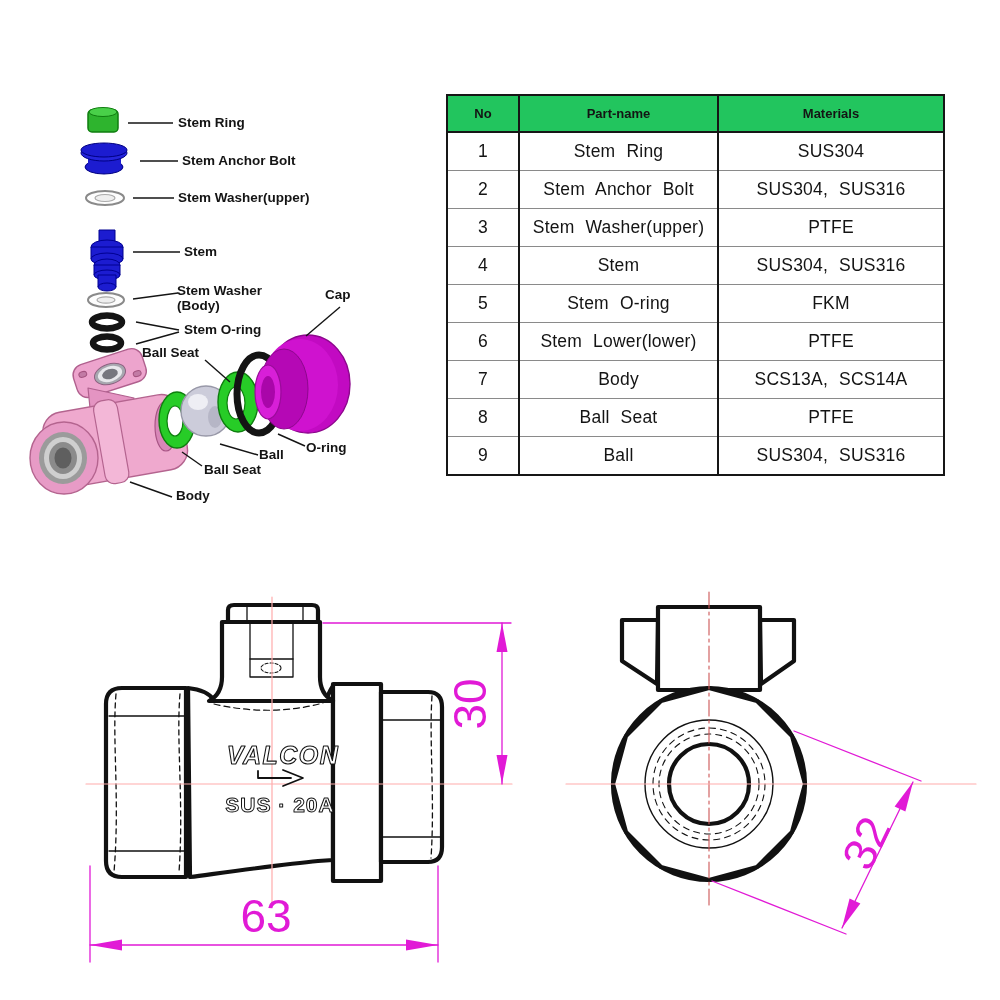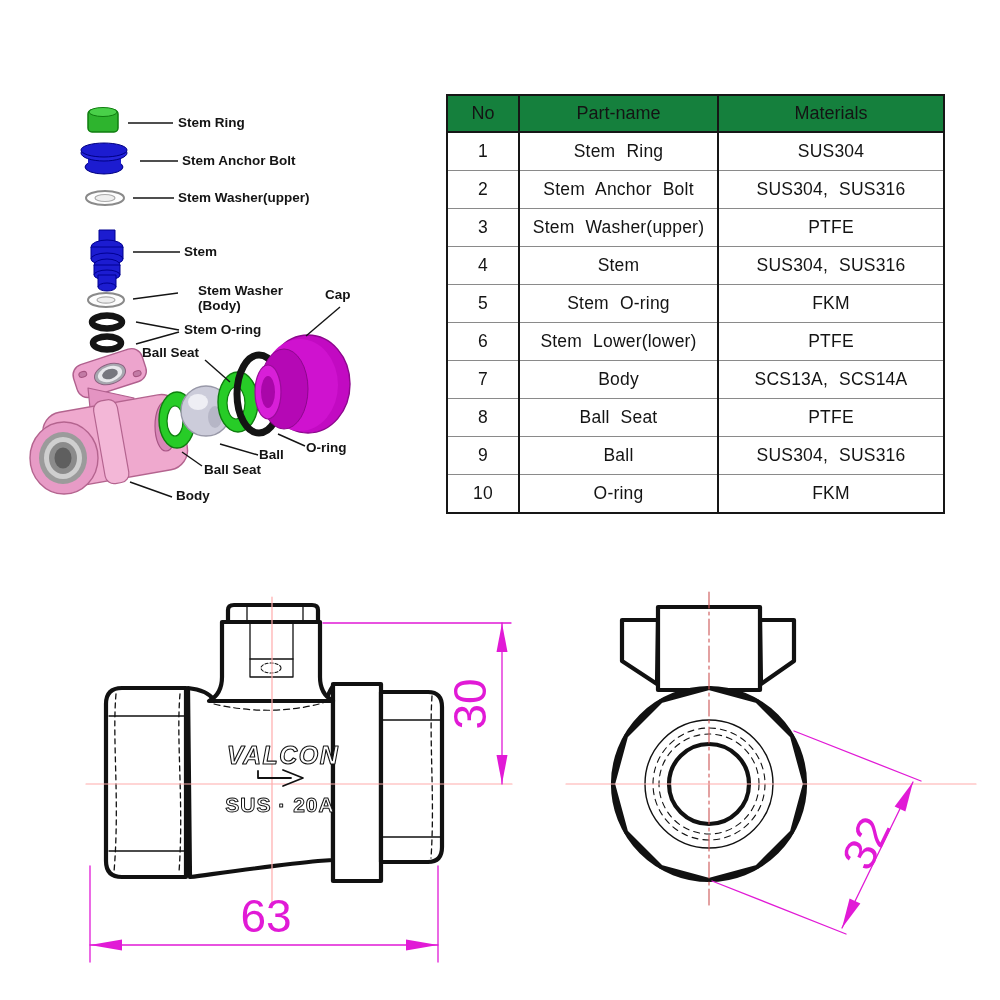--- a/index.html
+++ b/index.html
@@ -6,21 +6,21 @@
   .canvas{position:relative;width:1000px;height:1000px;background:#fff;overflow:hidden;
           font-family:"Liberation Sans",sans-serif;}
   .layer{position:absolute;left:0;top:0;}
   
   .xlabel{position:absolute;font-family:"Liberation Sans",sans-serif;font-weight:bold;
           font-size:13.5px;color:#141414;white-space:nowrap;line-height:15px;}
   
   .parts-table-wrap{position:absolute;left:446px;top:94px;}
   table.parts{border-collapse:collapse;table-layout:fixed;width:497px;
               font-family:"Liberation Sans",sans-serif;color:#141414;}
-  table.parts th{background:#15803d;font-weight:normal;font-size:18px;height:33px;
+  table.parts th{background:#22c55e;font-weight:bold;font-size:13px;height:33px;
                  border-bottom:2px solid #161616;}
   table.parts td{font-size:17.5px;height:35px;text-align:center;word-spacing:6px;
                  letter-spacing:.2px;}
   table.parts, table.parts th, table.parts td{border-left:2px solid #161616;border-right:2px solid #161616;}
   table.parts{border:2px solid #161616;}
   table.parts tr.r + tr.r td{border-top:1px solid #8a8a8a;}
   svg text{font-family:"Liberation Sans",sans-serif;}
 </style>
 </head>
 <body>
@@ -227,21 +227,21 @@
         <polygon points="842,928 860.4,903.6 849.6,898.4" fill="#e11ad6"></polygon>
         <text transform="rotate(-64 866 843)" x="866" y="843" dy="0.35em" text-anchor="middle" font-size="46" fill="#e11ad6">32</text>
       </g>
     </g>
   </svg>
 
   <div class="xlabel" style="left:178px;top:115px">Stem Ring</div>
   <div class="xlabel" style="left:182px;top:153px">Stem Anchor Bolt</div>
   <div class="xlabel" style="left:178px;top:190px">Stem Washer(upper)</div>
   <div class="xlabel" style="left:184px;top:244px">Stem</div>
-  <div class="xlabel" style="left:198px;top:283px">
+  <div class="xlabel" style="left:177px;top:283px">
     <div>Stem Washer</div>
     <div>(Body)</div>
   </div>
   <div class="xlabel" style="left:184px;top:322px">Stem O-ring</div>
   <div class="xlabel" style="left:325px;top:287px">Cap</div>
   <div class="xlabel" style="left:142px;top:345px">Ball Seat</div>
   <div class="xlabel" style="left:306px;top:440px">O-ring</div>
   <div class="xlabel" style="left:259px;top:447px">Ball</div>
   <div class="xlabel" style="left:204px;top:462px">Ball Seat</div>
   <div class="xlabel" style="left:176px;top:488px">Body</div>
@@ -299,22 +299,17 @@
         <tr class="r">
           <td>8</td>
           <td>Ball Seat</td>
           <td>PTFE</td>
           </tr>
         <tr class="r">
           <td>9</td>
           <td>Ball</td>
           <td>SUS304, SUS316</td>
           </tr>
-        <tr class="r">
-          <td>10</td>
-          <td>O-ring</td>
-          <td>FKM</td>
-          </tr>
       </tbody>
     </table>
   </div>
 
 </div>
 
 </body></html>

